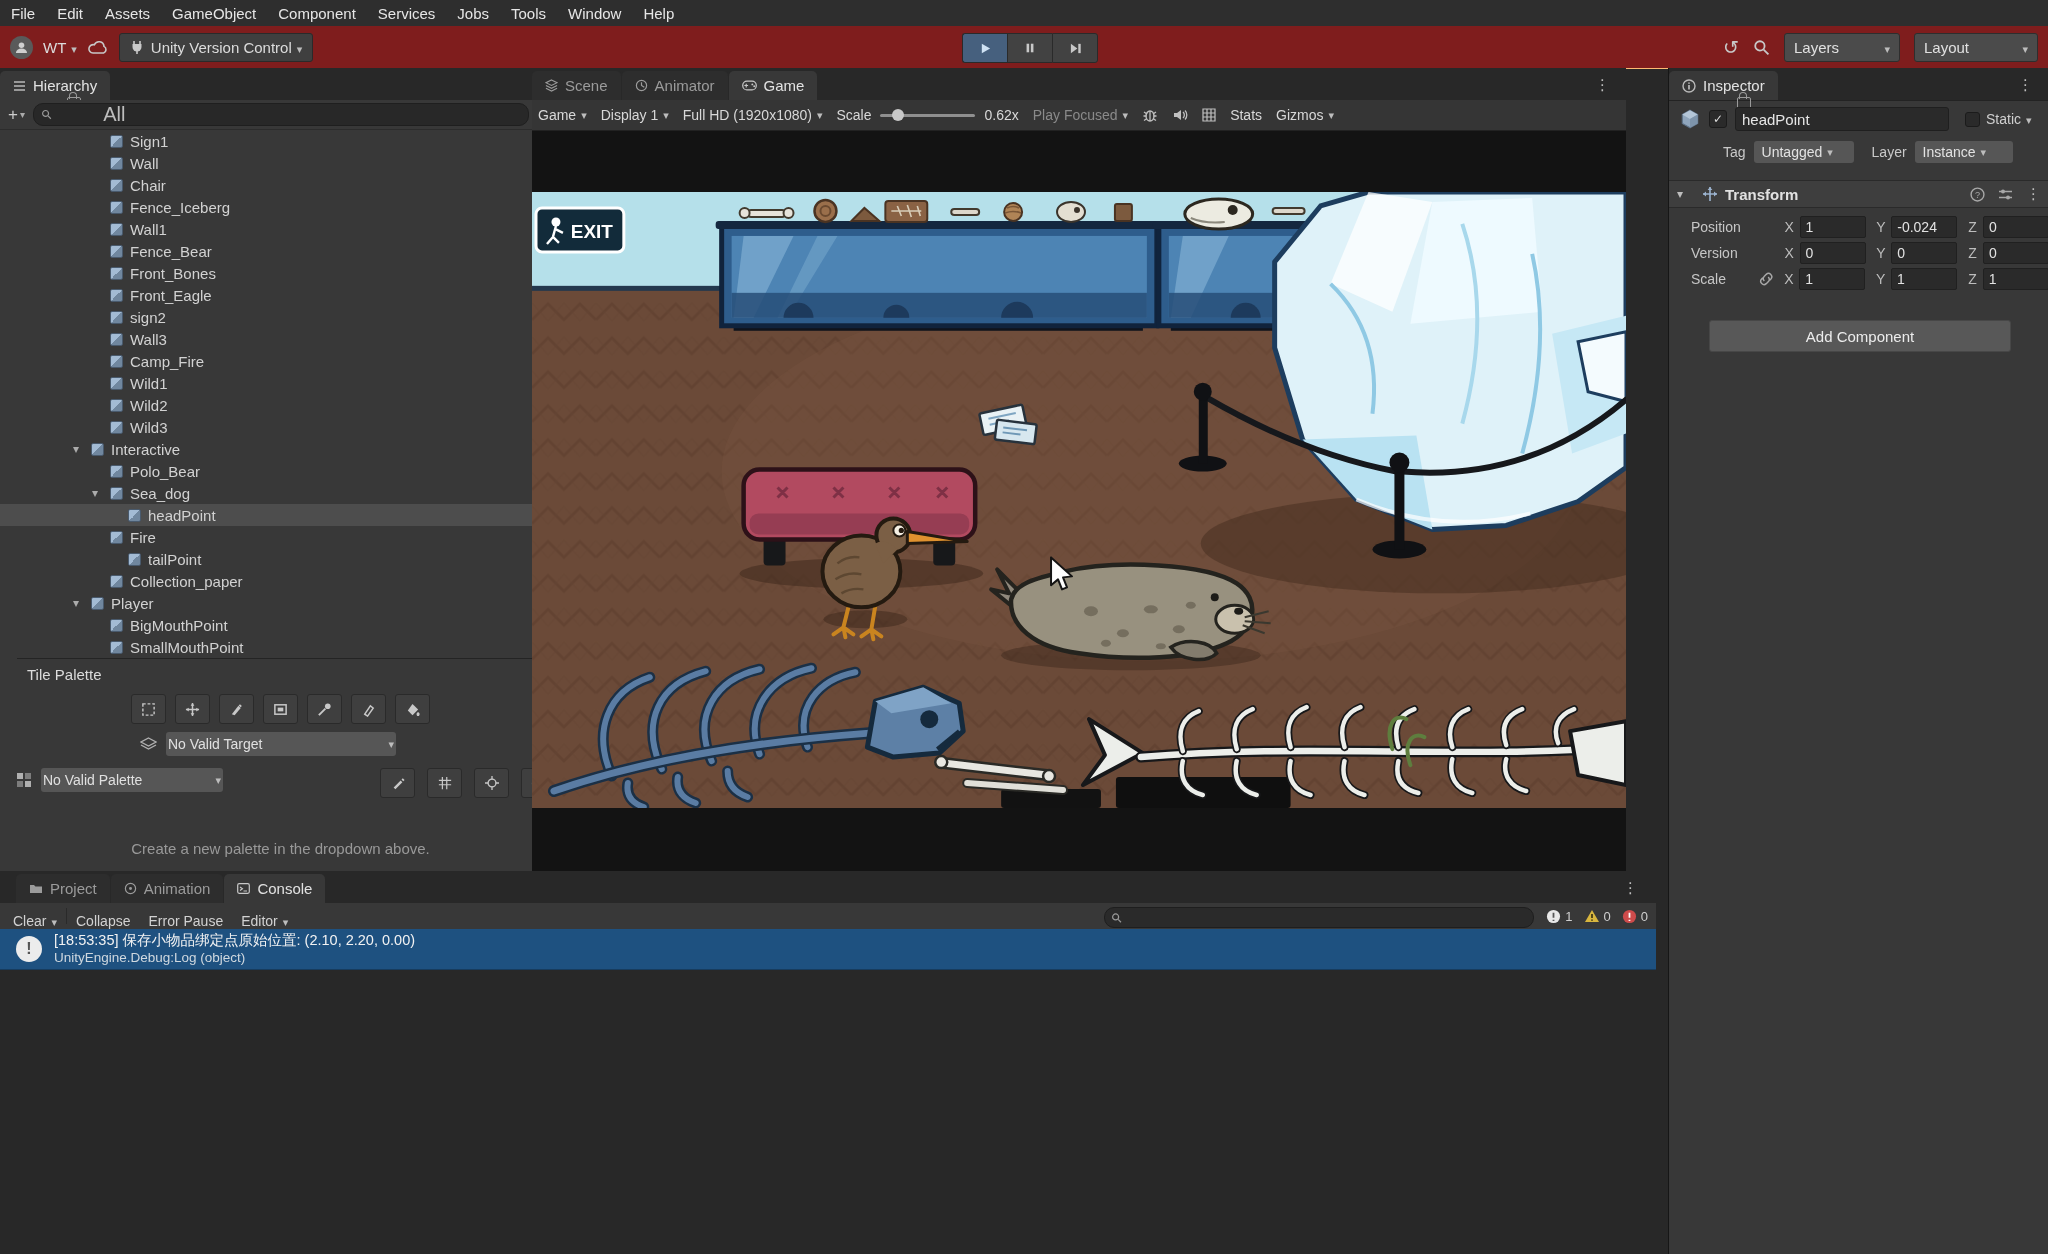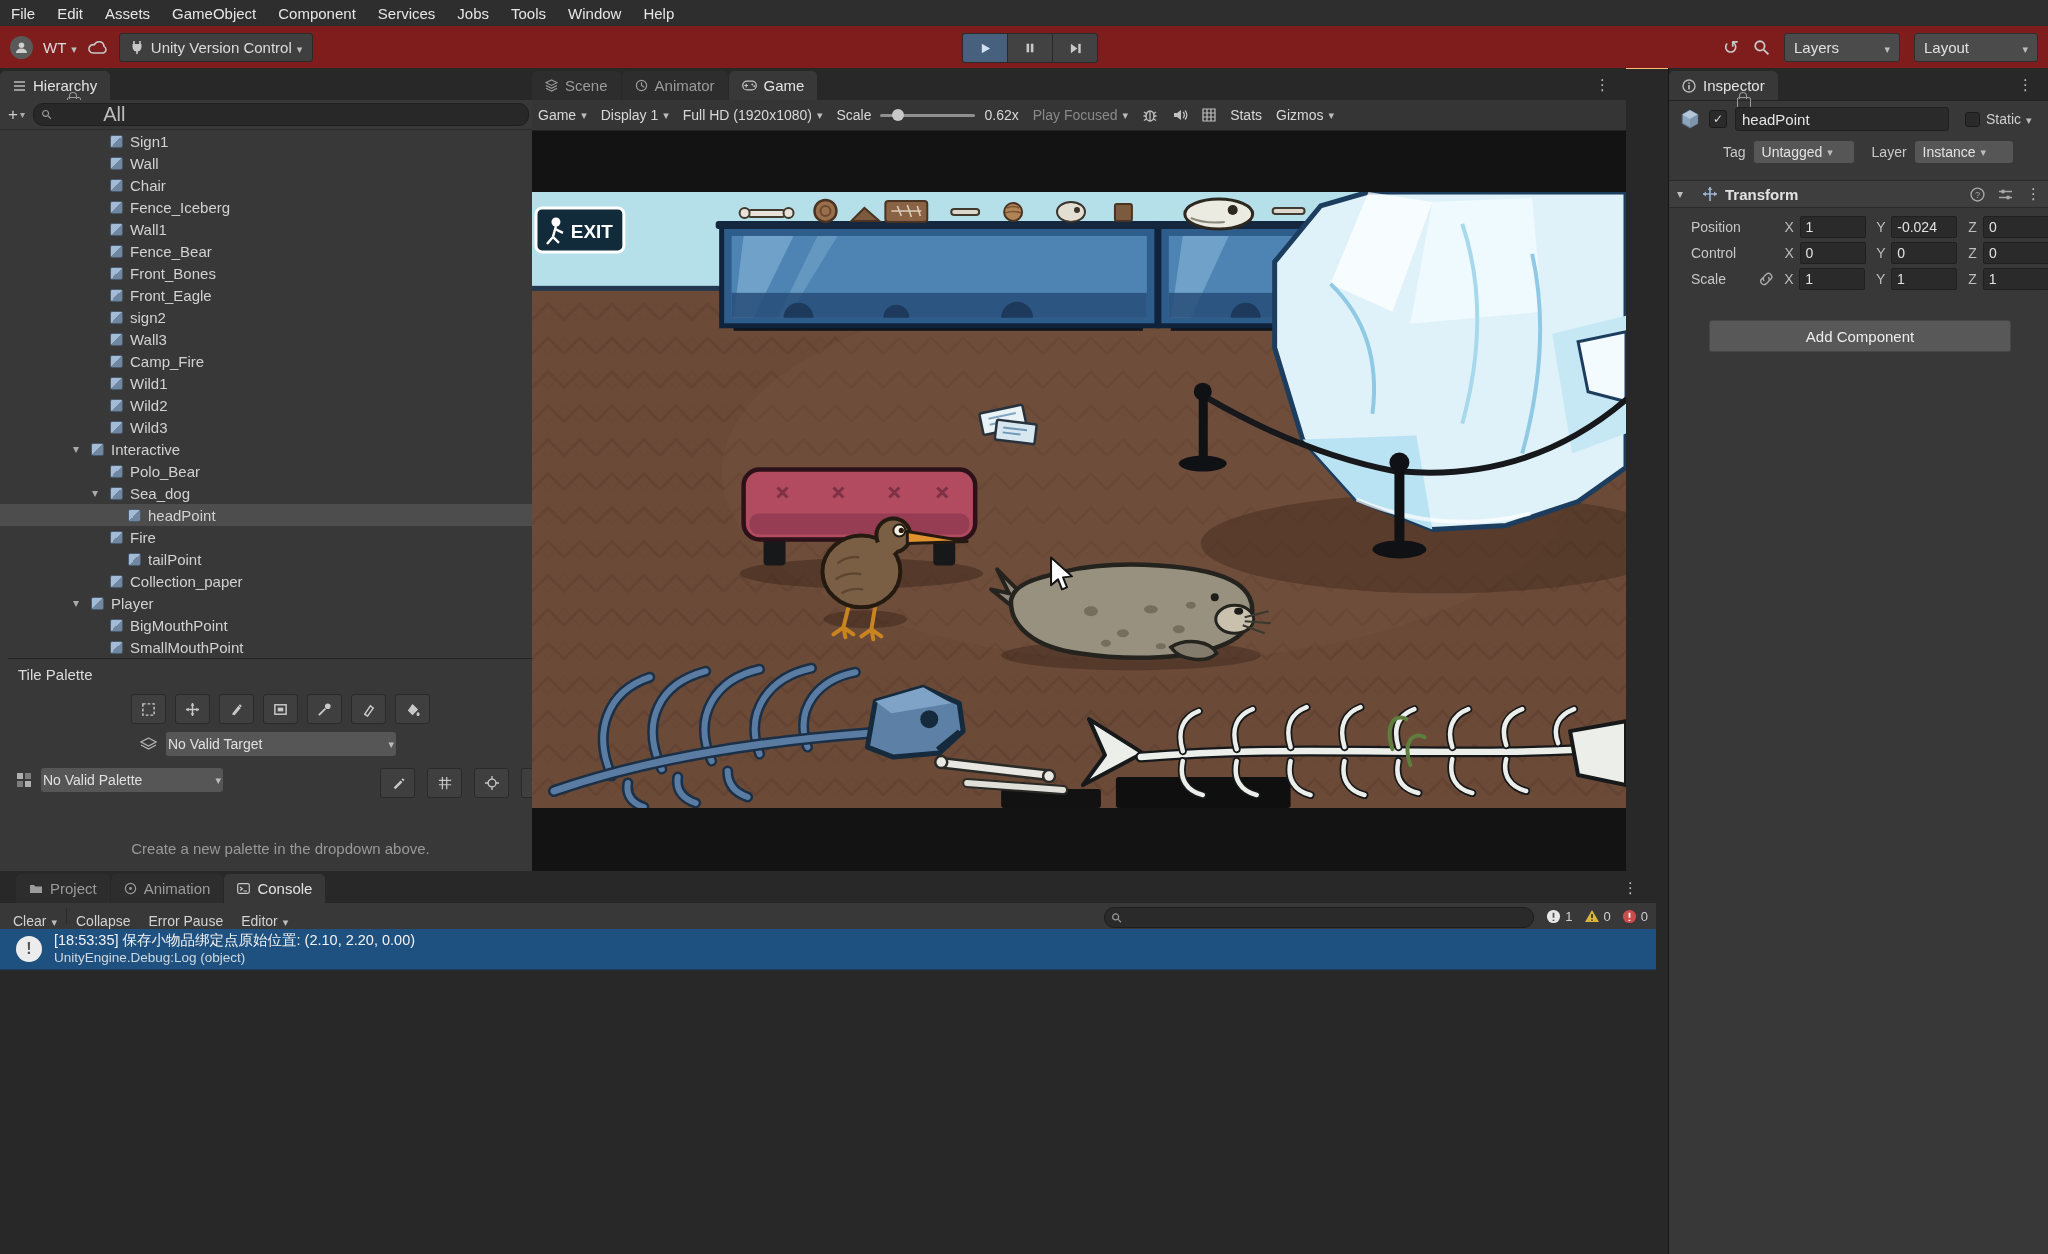--- a/index.html
+++ b/index.html
@@ -50,21 +50,21 @@
   .hrow{height:22px;display:flex;align-items:center;font-size:15px;color:#d2d2d2;white-space:nowrap;}
   .hrow.sel{background:#4d4d4d;}
   .d0{padding-left:73px;} .d1{padding-left:92px;} .d2{padding-left:110px;}
   .fold{width:18px;flex:0 0 18px;text-align:left;color:#ababab;font-size:12px;}
   .fold.open::before{content:"▾";}
   .cube{width:13px;height:13px;flex:0 0 13px;background:linear-gradient(135deg,#a3bbd4 50%,#70879f 50%);border:1px solid #495a6d;border-radius:2px;margin-right:7px;box-sizing:border-box;}
   .vscroll{position:absolute;right:1px;top:64px;width:14px;height:524px;background:#2f2f2f;border-radius:7px;}
   .vthumb{position:absolute;left:2px;top:3px;width:10px;height:330px;background:#5a5a5a;border-radius:5px;}
 
   
-  #tp-header{left:8px;top:590px;width:561px;height:32px;border-top:1px solid #242424;display:flex;align-items:center;justify-content:space-between;padding:0 10px;box-sizing:border-box;font-size:15px;color:#dcdcdc;background:#383838;}
+  #tp-header{left:17px;top:590px;width:561px;height:32px;border-top:1px solid #242424;display:flex;align-items:center;justify-content:space-between;padding:0 10px;box-sizing:border-box;font-size:15px;color:#dcdcdc;background:#383838;}
   #tp-tools{left:131px;top:626px;display:flex;gap:9px;}
   .tp-btn{width:33px;height:28px;background:#3f3f3f;border:1px solid #2a2a2a;border-radius:3px;display:flex;align-items:center;justify-content:center;}
   #tp-target-row{left:140px;top:664px;display:flex;align-items:center;gap:9px;}
   #tp-palette-row{left:16px;top:700px;display:flex;align-items:center;gap:9px;}
   .tp-dd{background:#565656;border-radius:3px;height:24px;display:flex;align-items:center;justify-content:space-between;padding:0 2px;font-size:14px;color:#e0e0e0;}
   #tp-right-btns{left:380px;top:700px;display:flex;gap:12px;}
   #tp-hint{left:0;top:772px;width:561px;text-align:center;font-size:15px;color:#999999;}
 
   
   #game-panel{left:532px;top:68px;width:1094px;height:803px;background:#131313;}
@@ -748,21 +748,21 @@
     <div class="tf-row" style="top:146px">
       <span class="tf-label">Position</span>
       <span class="axis">X</span>
         <span class="numfield">1</span>
       <span class="axis">Y</span>
         <span class="numfield">-0.024</span>
       <span class="axis">Z</span>
         <span class="numfield" style="margin-right:0">0</span>
     </div>
     <div class="tf-row" style="top:172px">
-      <span class="tf-label">Control</span>
+      <span class="tf-label">Version</span>
       <span class="axis">X</span>
         <span class="numfield">0</span>
       <span class="axis">Y</span>
         <span class="numfield">0</span>
       <span class="axis">Z</span>
         <span class="numfield" style="margin-right:0">0</span>
     </div>
     <div class="tf-row" style="top:198px">
       <span class="tf-label" style="width:68px">Scale</span>
       <svg width="15" height="14" viewBox="0 0 15 14" style="margin-right:9px">

